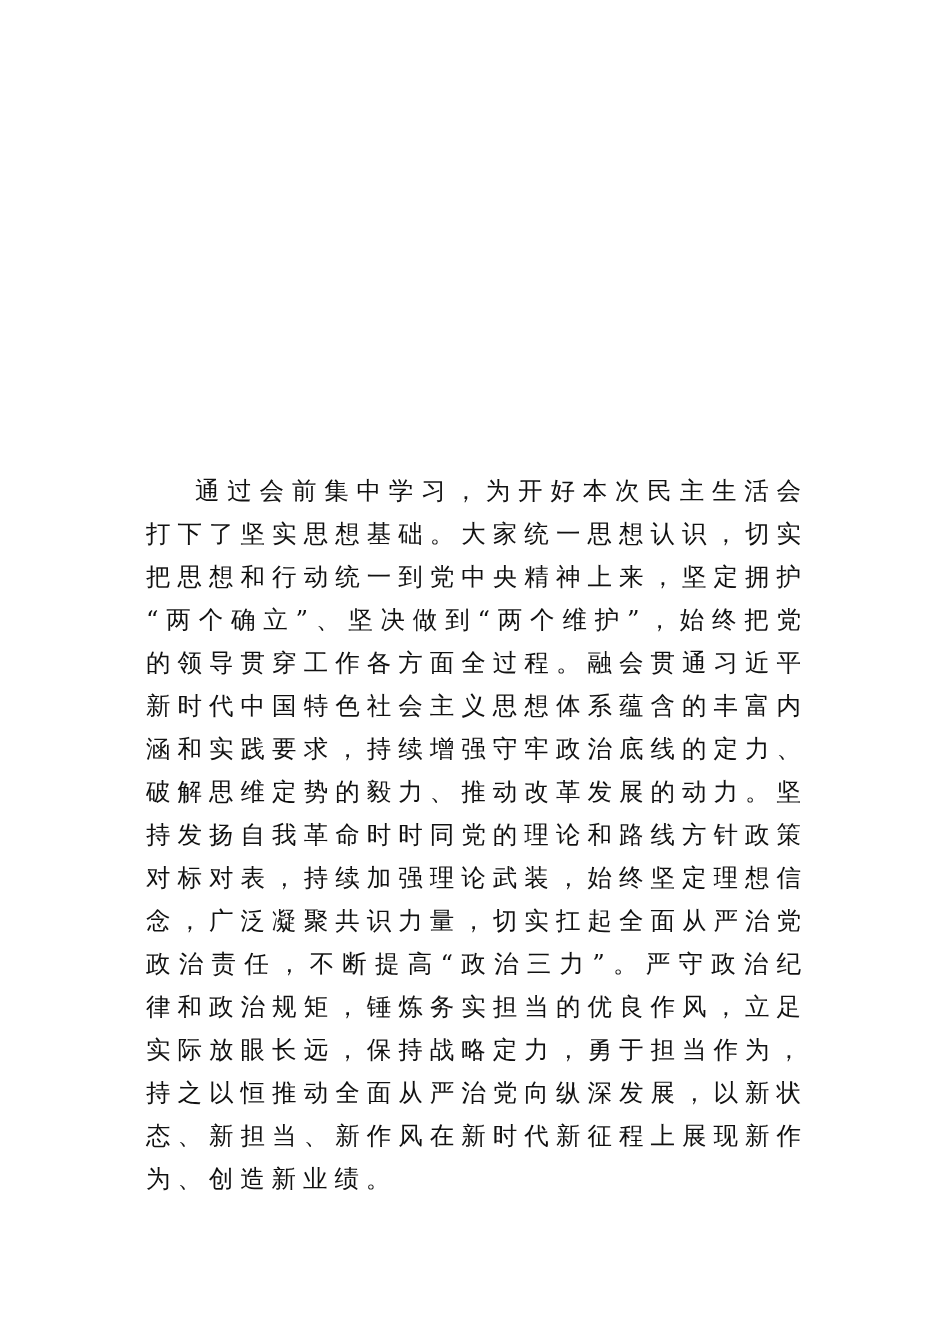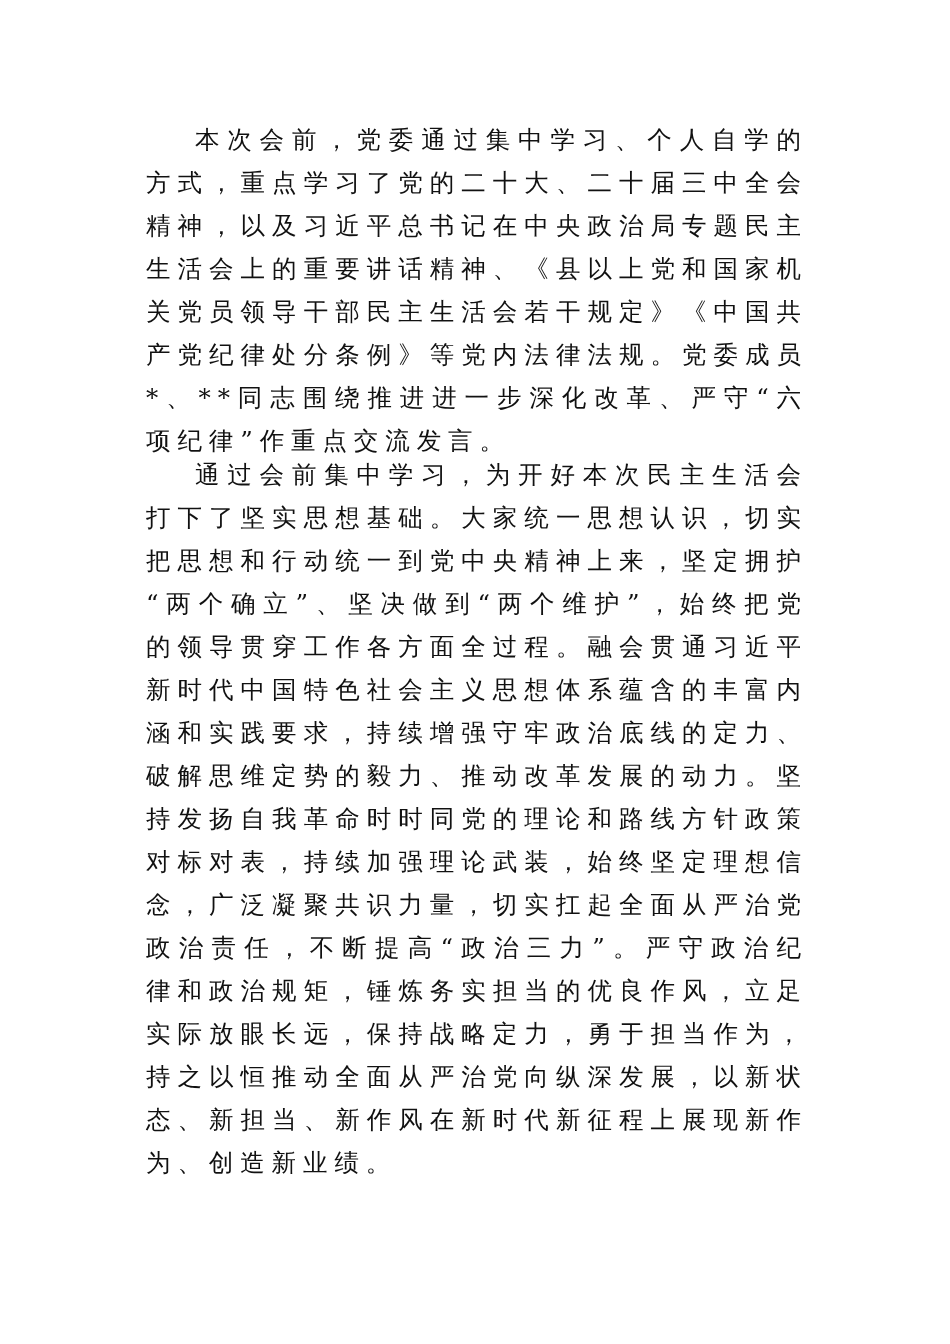--- a/index.html
+++ b/index.html
@@ -17,22 +17,21 @@
     font-size: 24.5px;
     line-height: 43px;
     letter-spacing: 6.9px;
     color: #111111;
     text-align: justify;
     text-indent: 2em;
     word-break: break-all;
     line-break: anywhere;
   }
   .p1 { top: 118px; }
-  .p2 { top: 453px; }
+  .p2 { top: 469px; }
   .p3 { top: 1091px; }
 </style>
 </head>
 <body>
 
 <div class="page">
-  <p class="para p1">本次会前，党委通过集中学习、个人自学的方式，重点学习了党的二十大、二十届三中全会精神，以及习近平总书记在中央政治局专题民主生活会上的重要讲话精神、《县以上党和国家机关党员领导干部民主生活会若干规定》《中国共产党纪律处分条例》等党内法律法规。党委成员*、**同志围绕推进进一步深化改革、严守“六项纪律”作重点交流发言。</p>
   <p class="para p2">通过会前集中学习，为开好本次民主生活会打下了坚实思想基础。大家统一思想认识，切实把思想和行动统一到党中央精神上来，坚定拥护“两个确立”、坚决做到“两个维护”，始终把党的领导贯穿工作各方面全过程。融会贯通习近平新时代中国特色社会主义思想体系蕴含的丰富内涵和实践要求，持续增强守牢政治底线的定力、破解思维定势的毅力、推动改革发展的动力。坚持发扬自我革命时时同党的理论和路线方针政策对标对表，持续加强理论武装，始终坚定理想信念，广泛凝聚共识力量，切实扛起全面从严治党政治责任，不断提高“政治三力”。严守政治纪律和政治规矩，锤炼务实担当的优良作风，立足实际放眼长远，保持战略定力，勇于担当作为，持之以恒推动全面从严治党向纵深发展，以新状态、新担当、新作风在新时代新征程上展现新作为、创造新业绩。</p>
 </div>
 
 </body></html>

